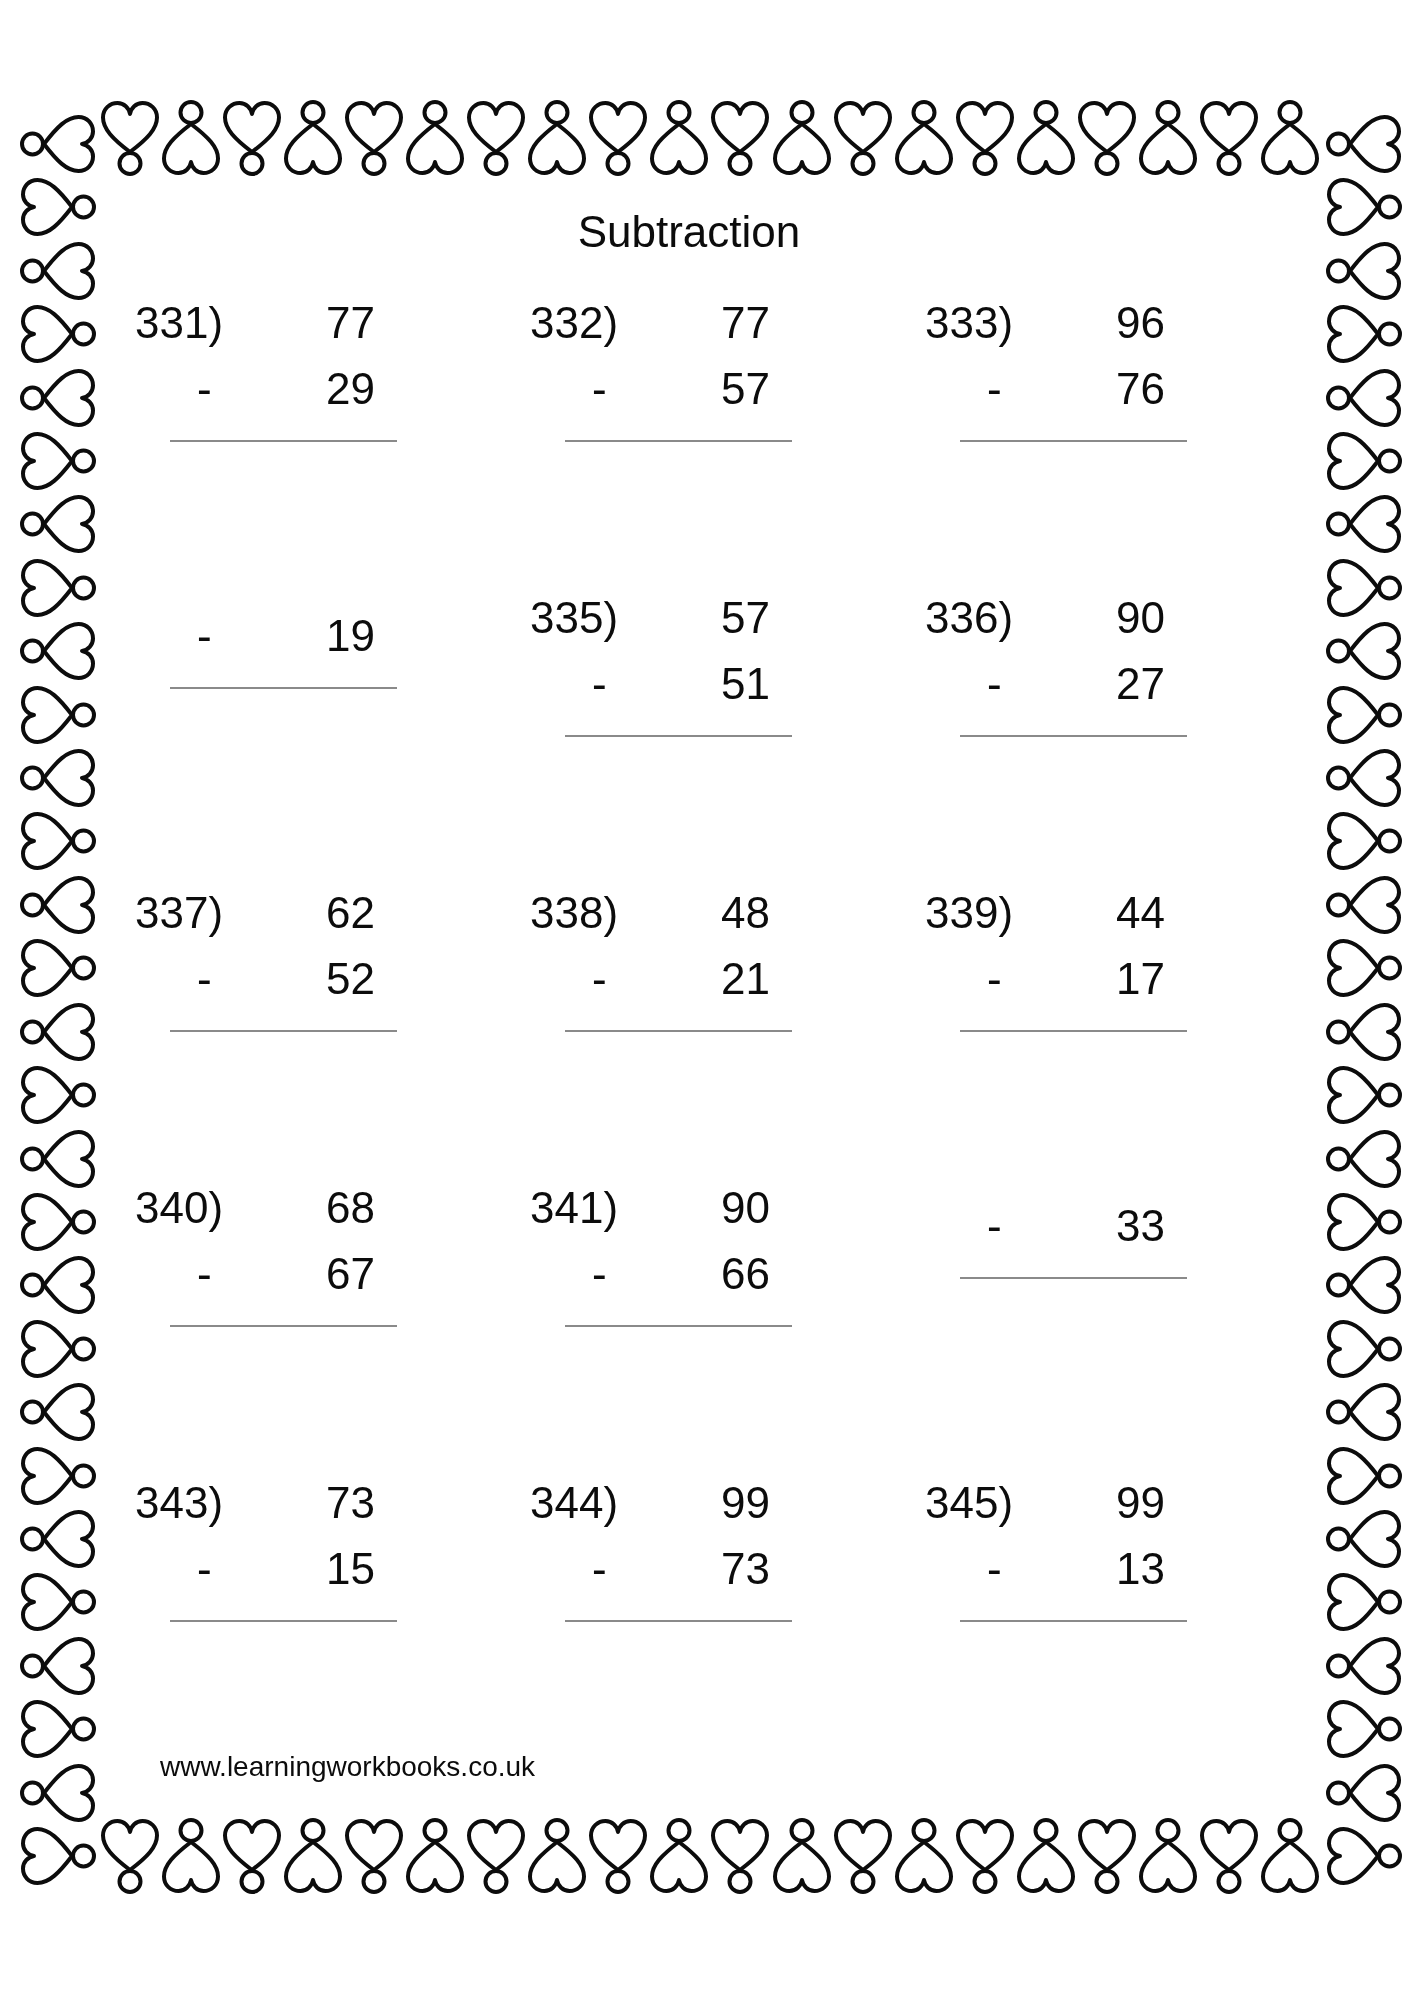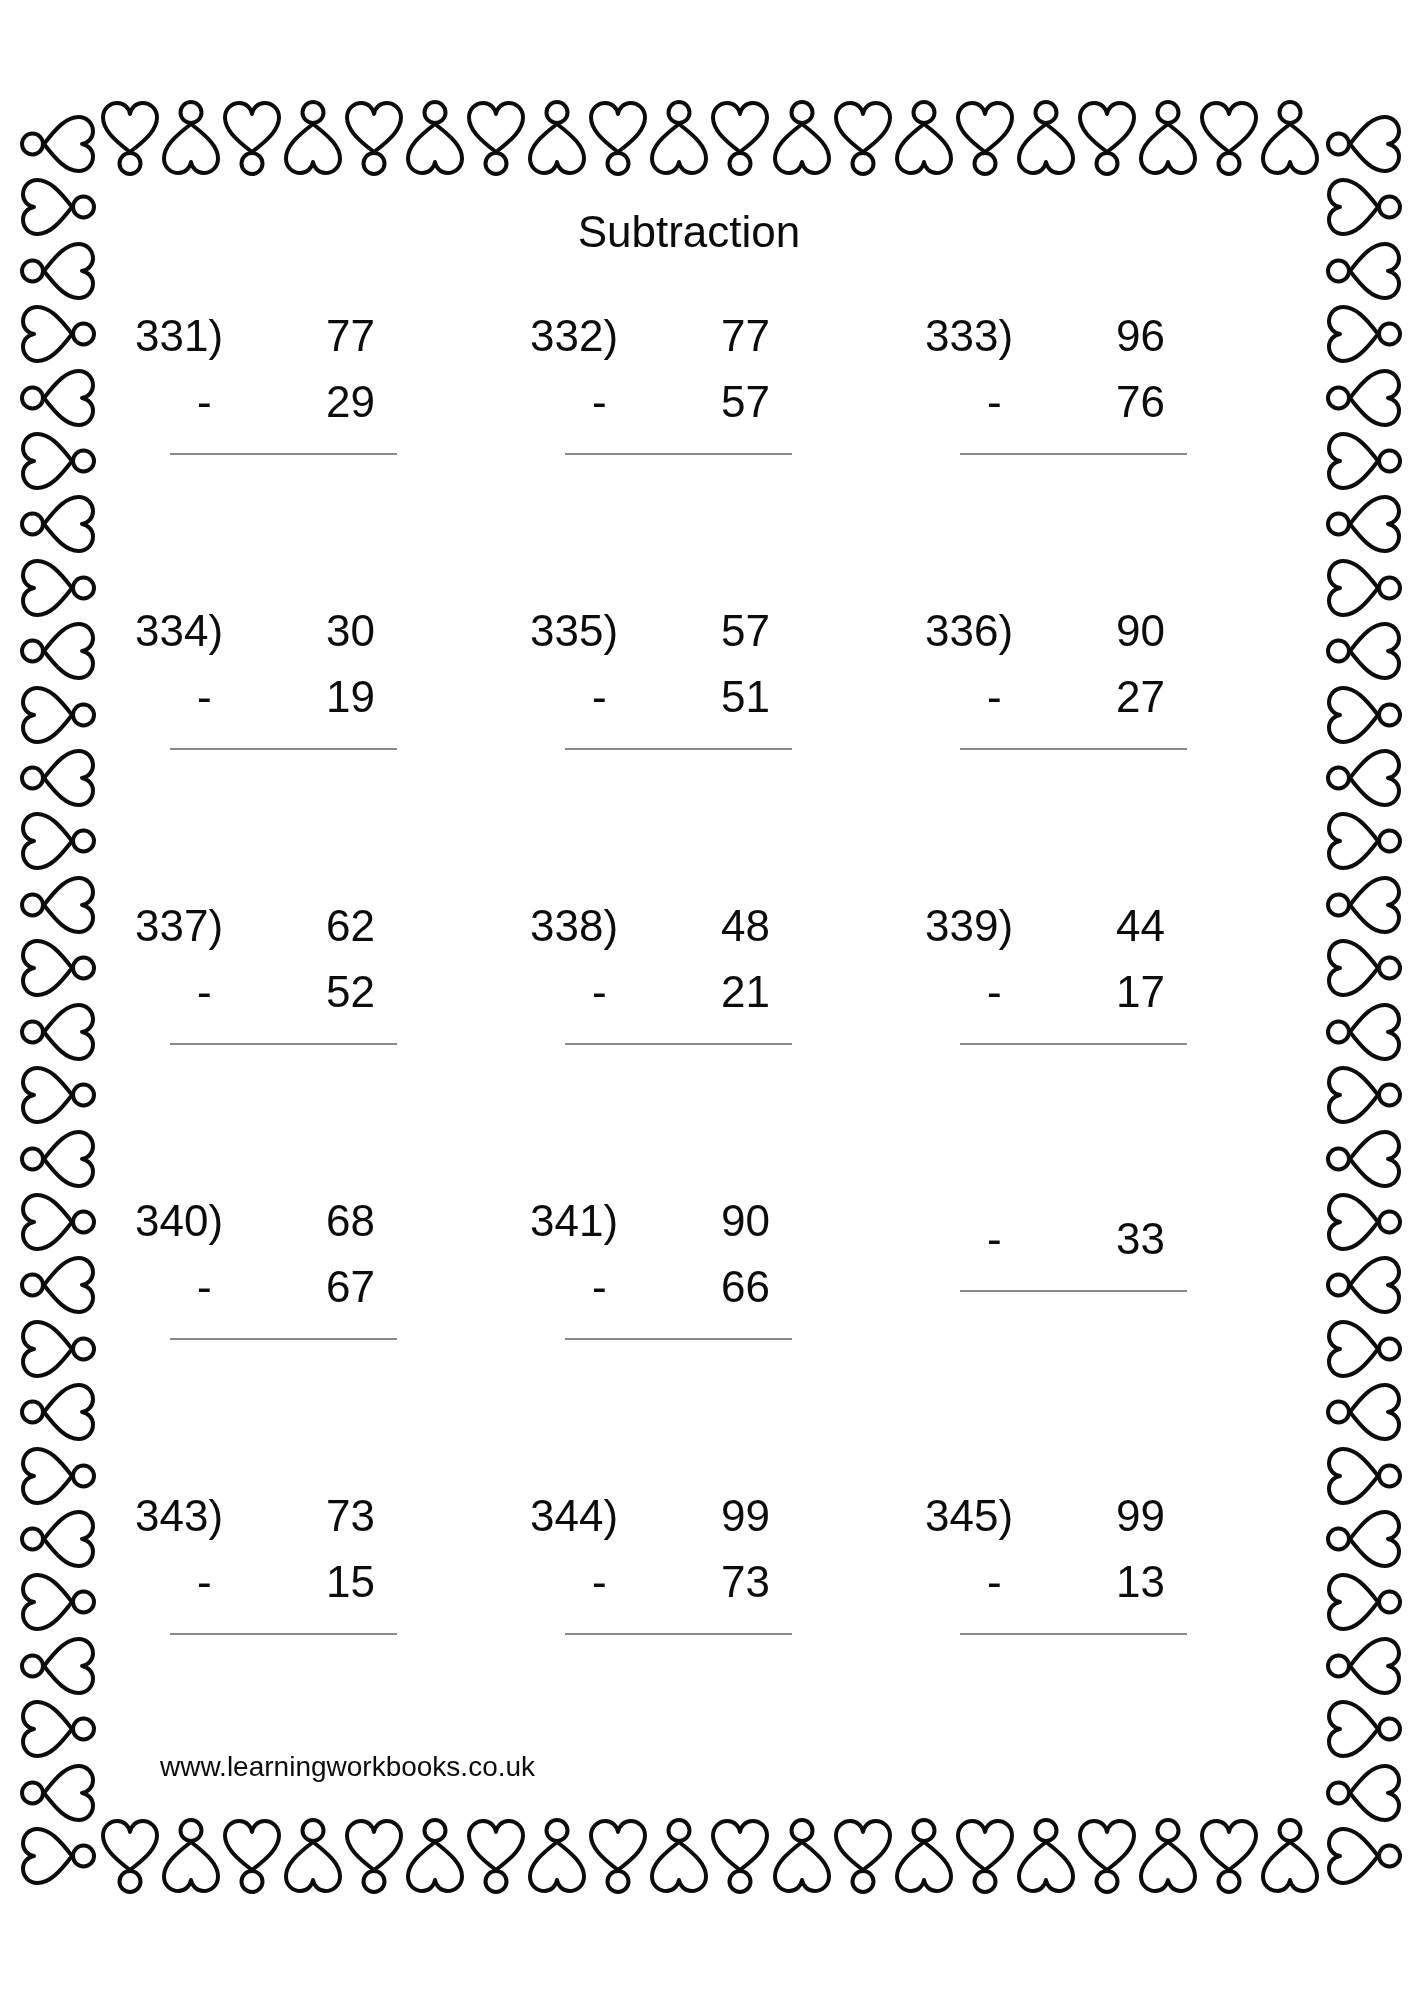--- a/index.html
+++ b/index.html
@@ -31,21 +31,21 @@
   #page-title{
     position:absolute;left:0;top:208px;width:1332px;
     text-align:center;
     font-size:44px;line-height:48px;
     color:#0c0c0c;
     padding-left:23px;
   }
 
   
   #problems{
-    position:absolute;left:135px;top:312px;
+    position:absolute;left:135px;top:299px;
     display:grid;
     grid-template-columns:repeat(3,240px);
     column-gap:155px;
     row-gap:152px;
   }
   .problem{width:240px;height:143px;position:relative;}
   .p-row{
     display:flex;justify-content:space-between;align-items:flex-start;
     font-size:44px;line-height:48px;height:48px;
     white-space:nowrap;
@@ -412,24 +412,20 @@
       <span class="p-operand">96</span>
     </div>
     <div class="p-row subtrahend-row">
       <span class="p-operator">-</span>
       <span class="p-operand">76</span>
     </div>
     <div class="answer-line"></div>
   </div>
 
   <div class="problem">
-    <div class="p-row minuend-row">
-      <span class="p-label">334)</span>
-      <span class="p-operand">30</span>
-    </div>
     <div class="p-row subtrahend-row">
       <span class="p-operator">-</span>
       <span class="p-operand">19</span>
     </div>
     <div class="answer-line"></div>
   </div>
 
   <div class="problem">
     <div class="p-row minuend-row">
       <span class="p-label">335)</span>

